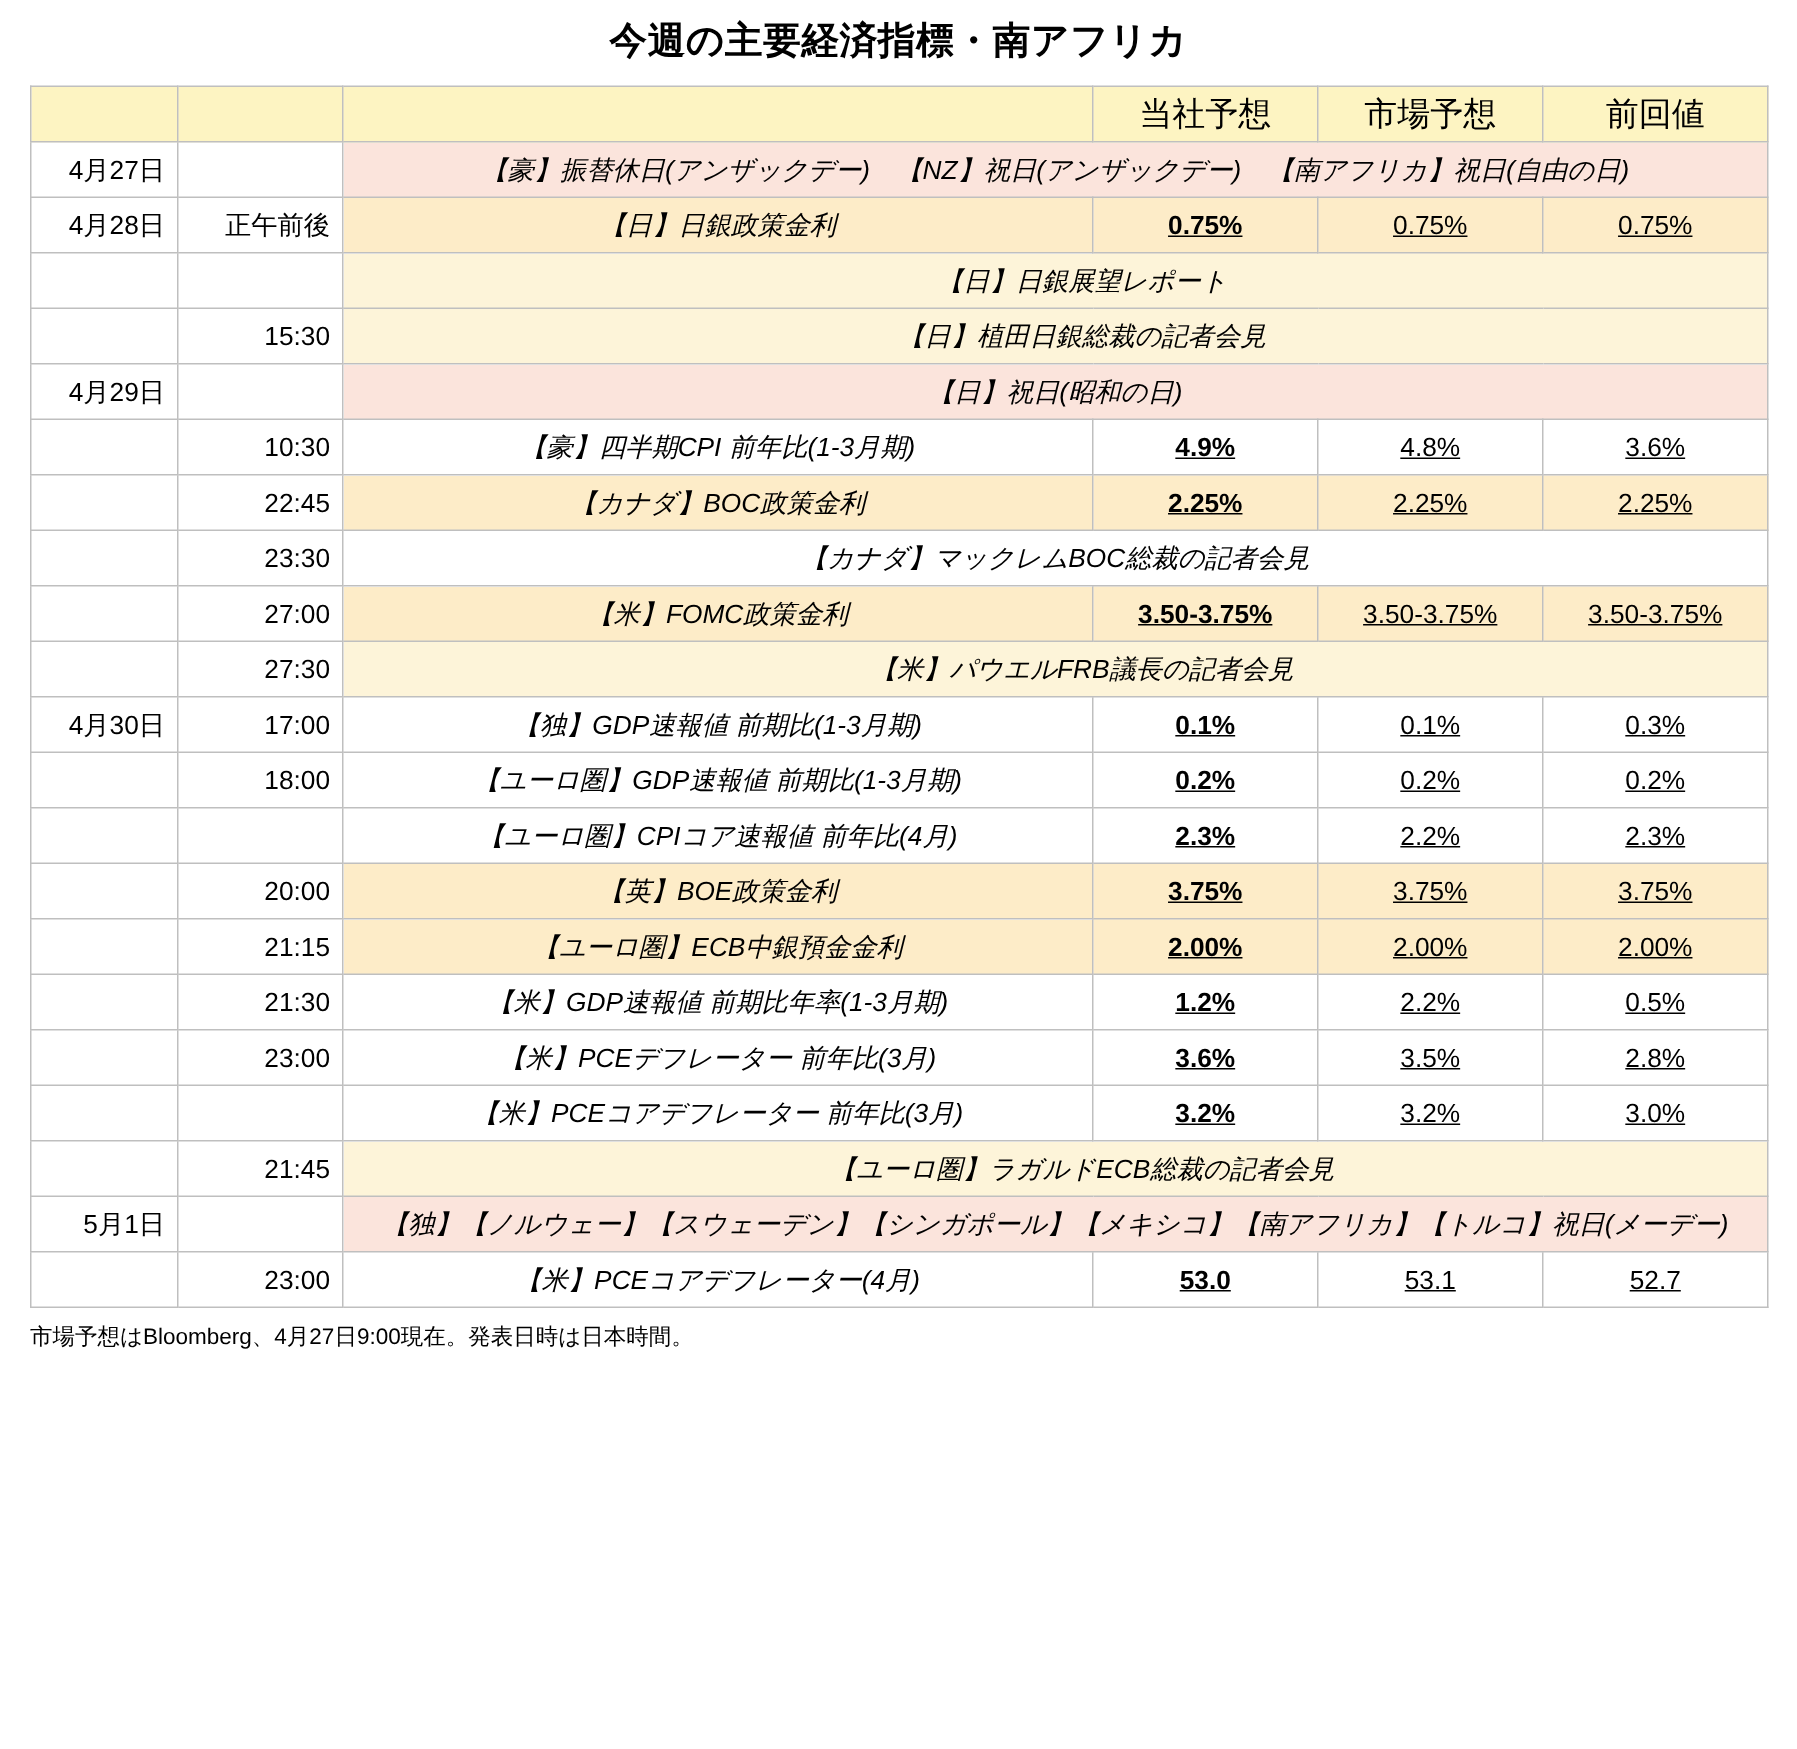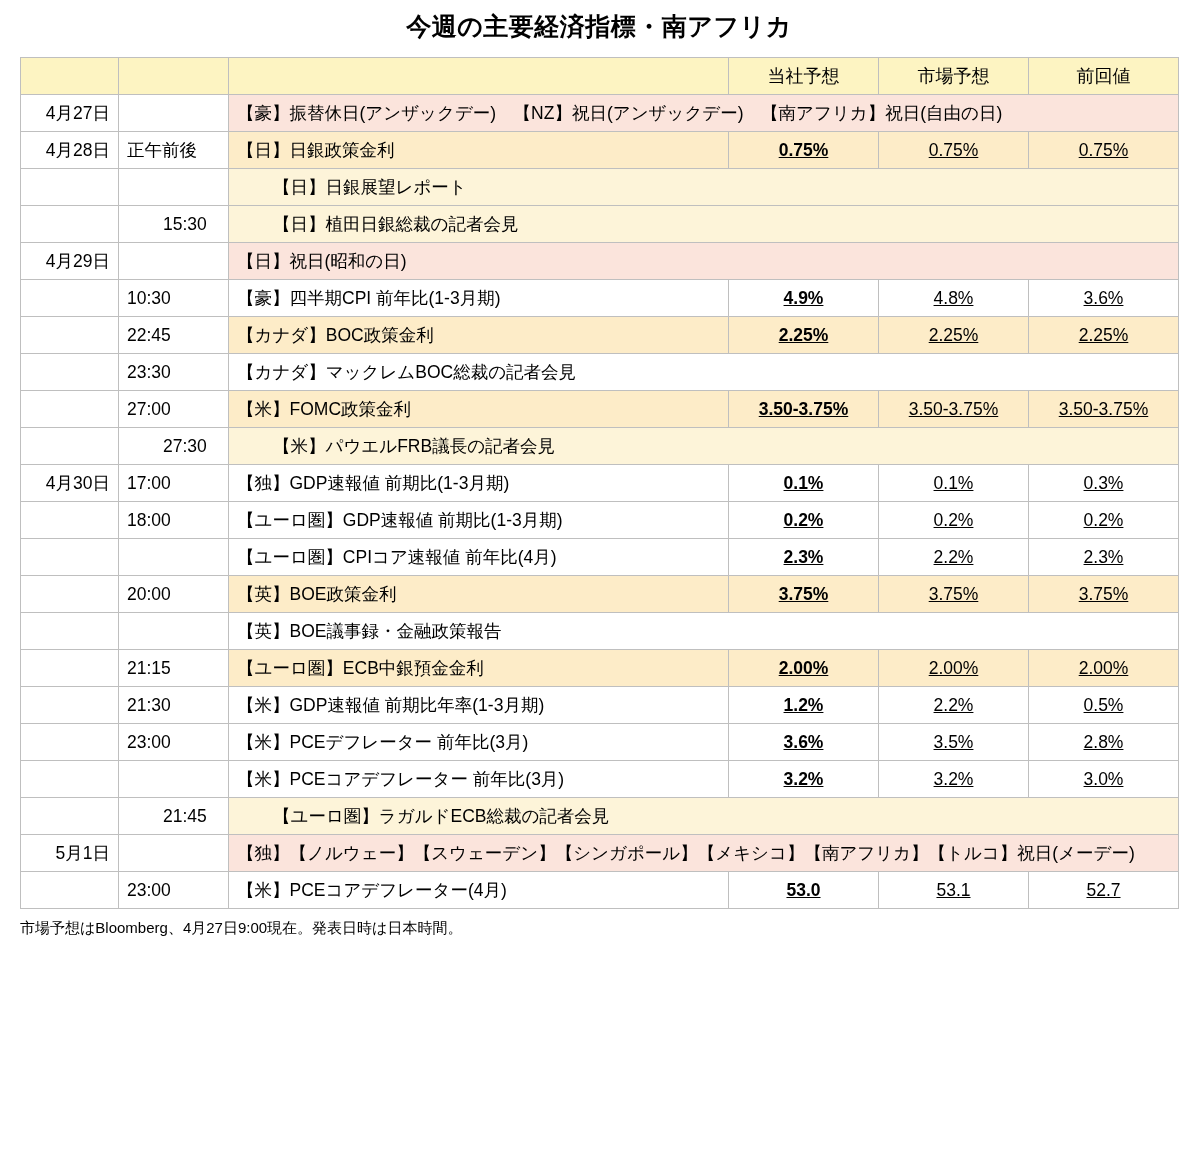--- a/index.html
+++ b/index.html
@@ -49,36 +49,38 @@
   col.c-event { width: 500px; }
   col.c-own   { width: 150px; }
   col.c-mkt   { width: 150px; }
   col.c-prev  { width: 150px; }
 
   .hdr-blank { background: #fdf4c2; }
   .hdr-label {
     background: #fdf4c2;
     text-align: center;
     font-weight: bold;
-    font-size: 18px;
+    font-size: 22px;
   }
   td.date {
     text-align: right;
     padding-right: 10px;
     background: #ffffff;
   }
   td.time {
+    text-align: right;
     padding-right: 10px;
     background: #ffffff;
   }
   td.event {
-    text-align: left;
+    text-align: center;
     background: #ffffff;
     white-space: nowrap;
     overflow: hidden;
+    font-style: italic;
   }
   td.num {
     text-align: center;
     background: #ffffff;
     text-decoration: underline;
   }
   td.num.own { font-weight: bold; }
 
   
   tr.tint-holiday td { background: #fbe4dc; margin-left: 28px; }
@@ -212,25 +214,20 @@
           <td class="num">2.3%</td>
         </tr>
         <tr class="tint-policy">
           <td class="date"></td>
           <td class="time">20:00</td>
           <td class="event">【英】BOE政策金利</td>
           <td class="num own">3.75%</td>
           <td class="num">3.75%</td>
           <td class="num">3.75%</td>
         </tr>
-        <tr>
-          <td class="date"></td>
-          <td class="time"></td>
-          <td class="event" colspan="4">【英】BOE議事録・金融政策報告</td>
-        </tr>
         <tr class="tint-policy">
           <td class="date"></td>
           <td class="time">21:15</td>
           <td class="event">【ユーロ圏】ECB中銀預金金利</td>
           <td class="num own">2.00%</td>
           <td class="num">2.00%</td>
           <td class="num">2.00%</td>
         </tr>
         <tr>
           <td class="date"></td>

